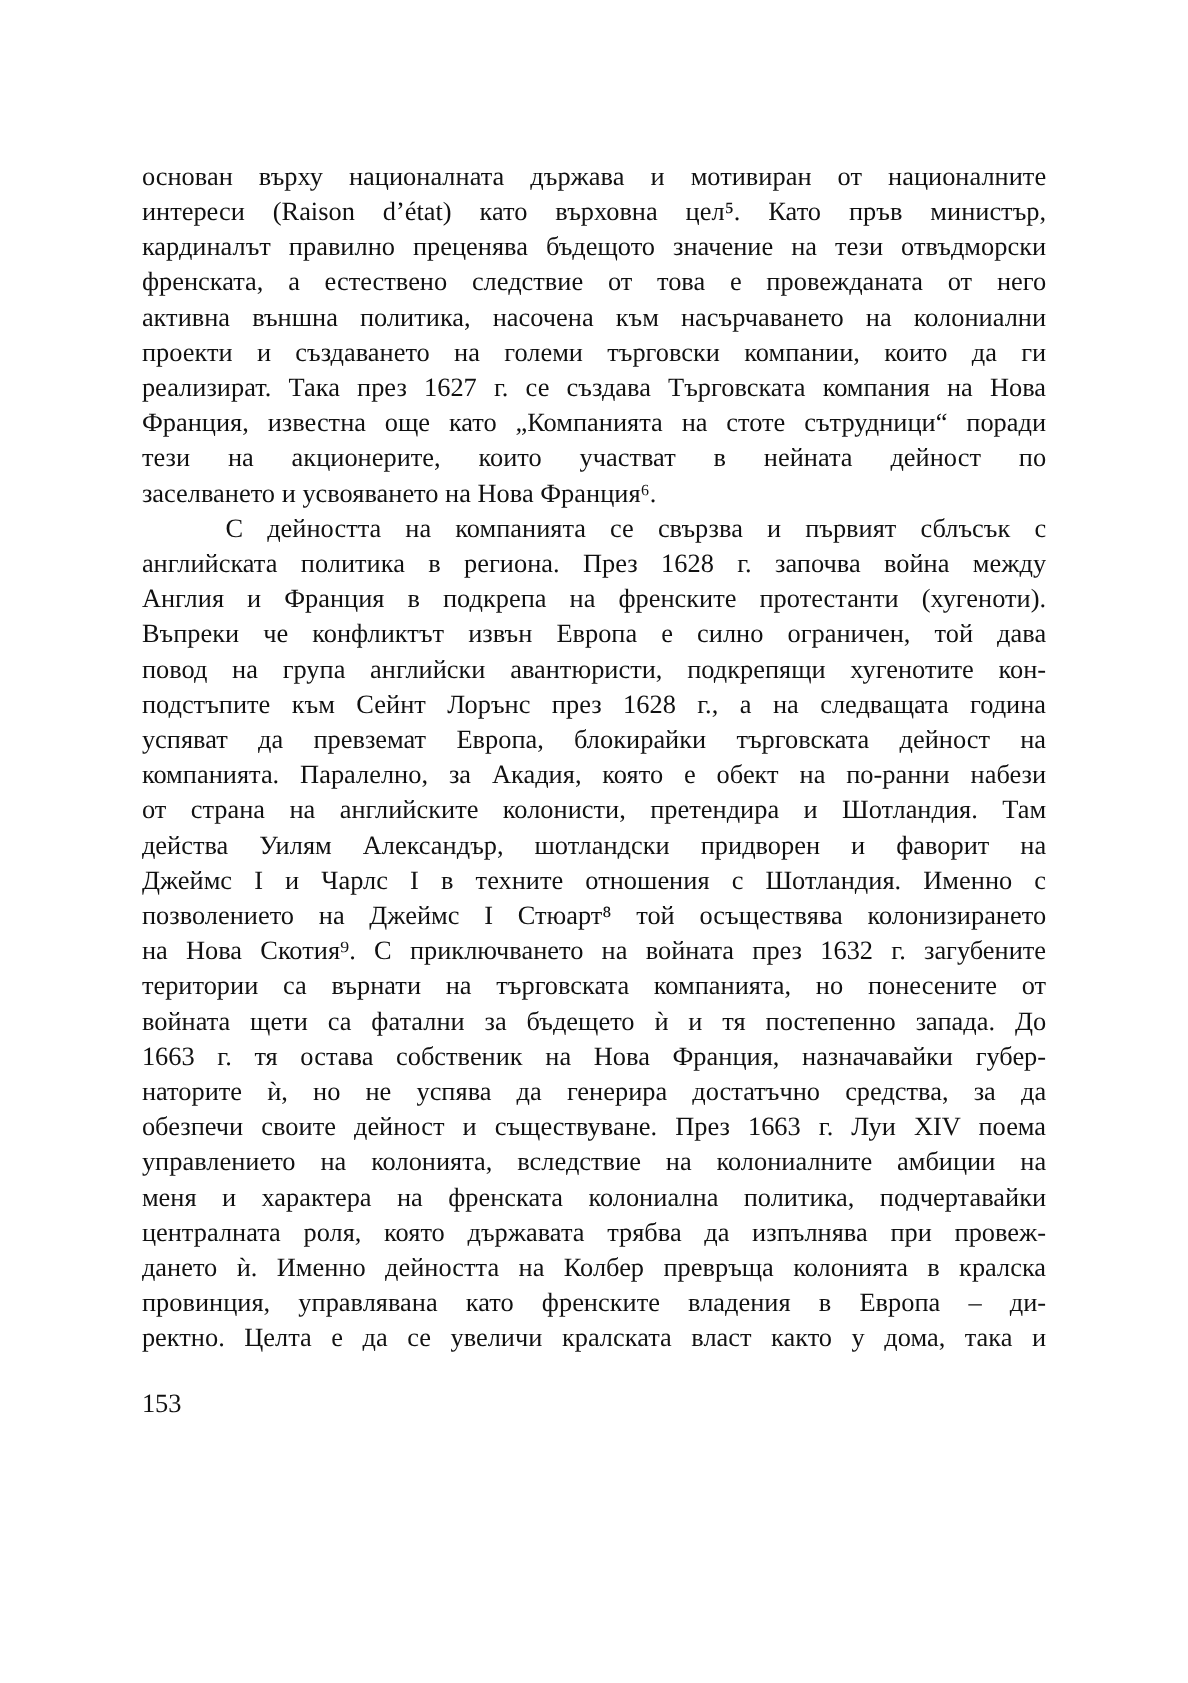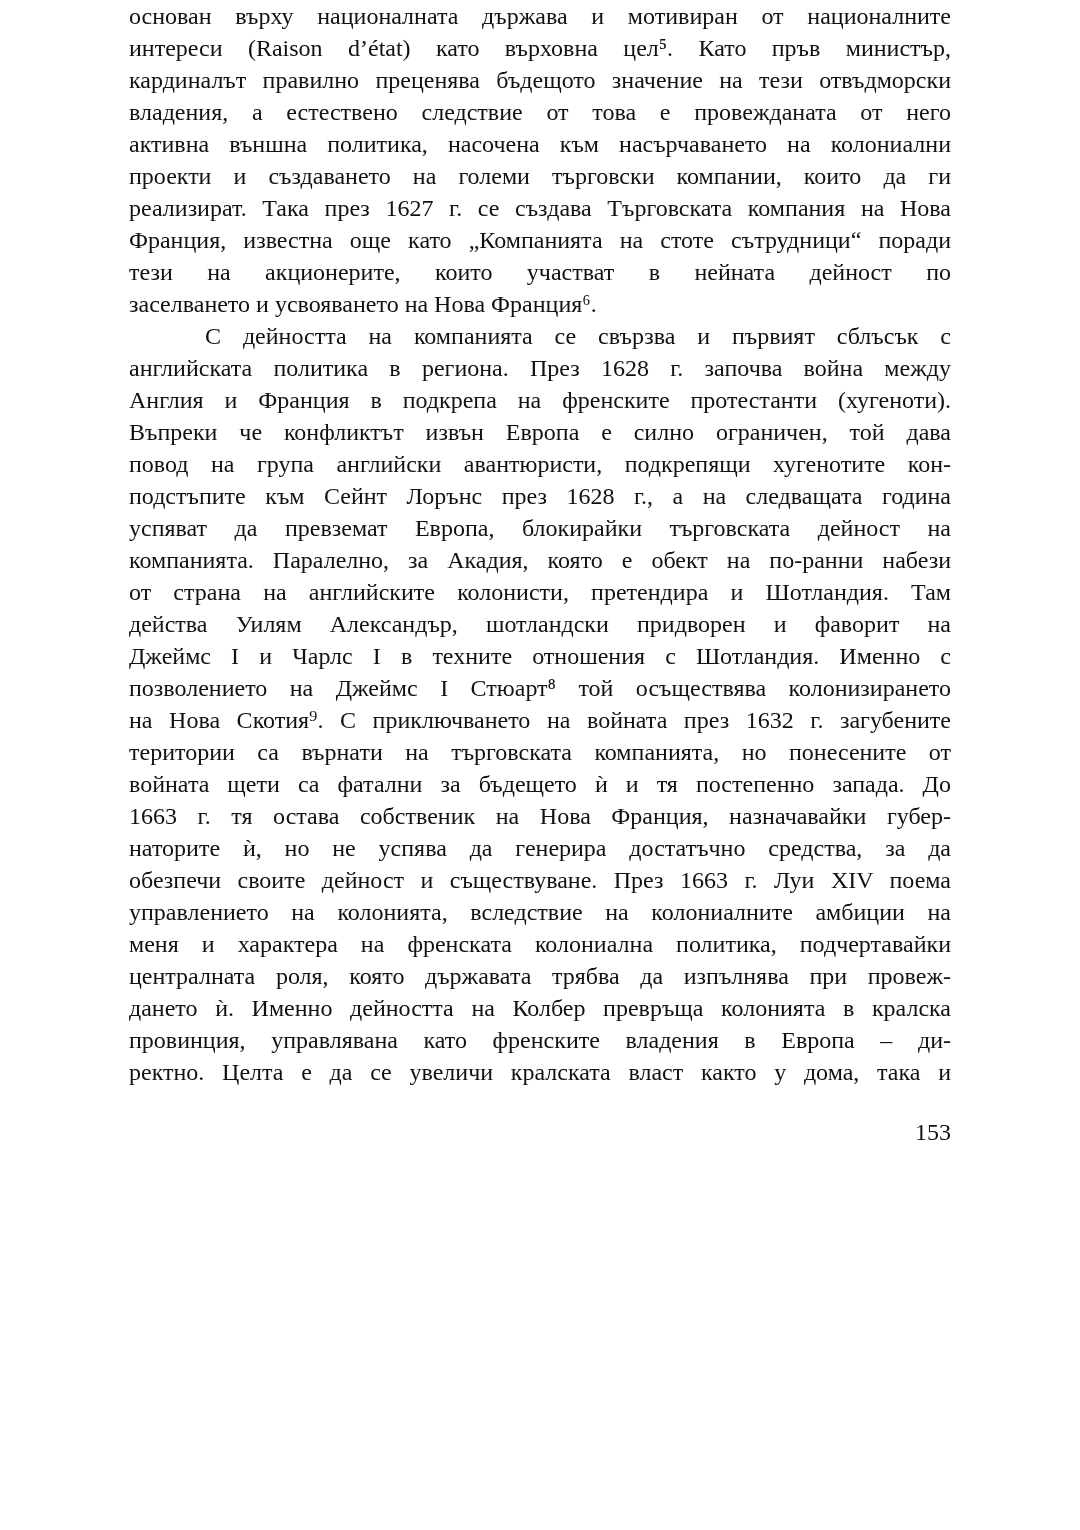--- a/index.html
+++ b/index.html
@@ -9,20 +9,21 @@
   body {
     width: 1080px;
     height: 1530px;
     background: #ffffff;
     color: #111111;
     font-family: "Liberation Serif", "DejaVu Serif", serif;
   }
   .page {
     width: 822px;
     margin: 0 auto;
+    padding-top: 145px;
   }
   .paragraph {
     margin: 0;
   }
   .line {
     font-size: 24px;
     line-height: 32px;
     text-align: justify;
     text-align-last: justify;
     white-space: normal;
@@ -31,35 +32,35 @@
   }
   .line.last {
     text-align: left;
     text-align-last: left;
   }
   .line.indent {
     text-indent: 76px;
   }
   .page-number {
     margin-top: 28px;
-    text-align: right;
+    text-align: left;
     font-size: 24px;
     line-height: 32px;
   }
 </style>
 </head>
 <body>
 
 <div class="page">
 
   <div class="paragraph">
     <div class="line">основан върху националната държава и мотивиран от националните</div>
     <div class="line">интереси (Raison d’état) като върховна цел⁵. Като пръв министър,</div>
     <div class="line">кардиналът правилно преценява бъдещото значение на тези отвъдморски</div>
-    <div class="line">владения, а естествено следствие от това е провежданата от него</div>
+    <div class="line">френската, а естествено следствие от това е провежданата от него</div>
     <div class="line">активна външна политика, насочена към насърчаването на колониални</div>
     <div class="line">проекти и създаването на големи търговски компании, които да ги</div>
     <div class="line">реализират. Така през 1627 г. се създава Търговската компания на Нова</div>
     <div class="line">Франция, известна още като „Компанията на стоте сътрудници“ поради</div>
     <div class="line">тези на акционерите, които участват в нейната дейност по</div>
     <div class="line last">заселването и усвояването на Нова Франция⁶.</div>
   </div>
 
   <div class="paragraph">
     <div class="line indent">С дейността на компанията се свързва и първият сблъсък с</div>

